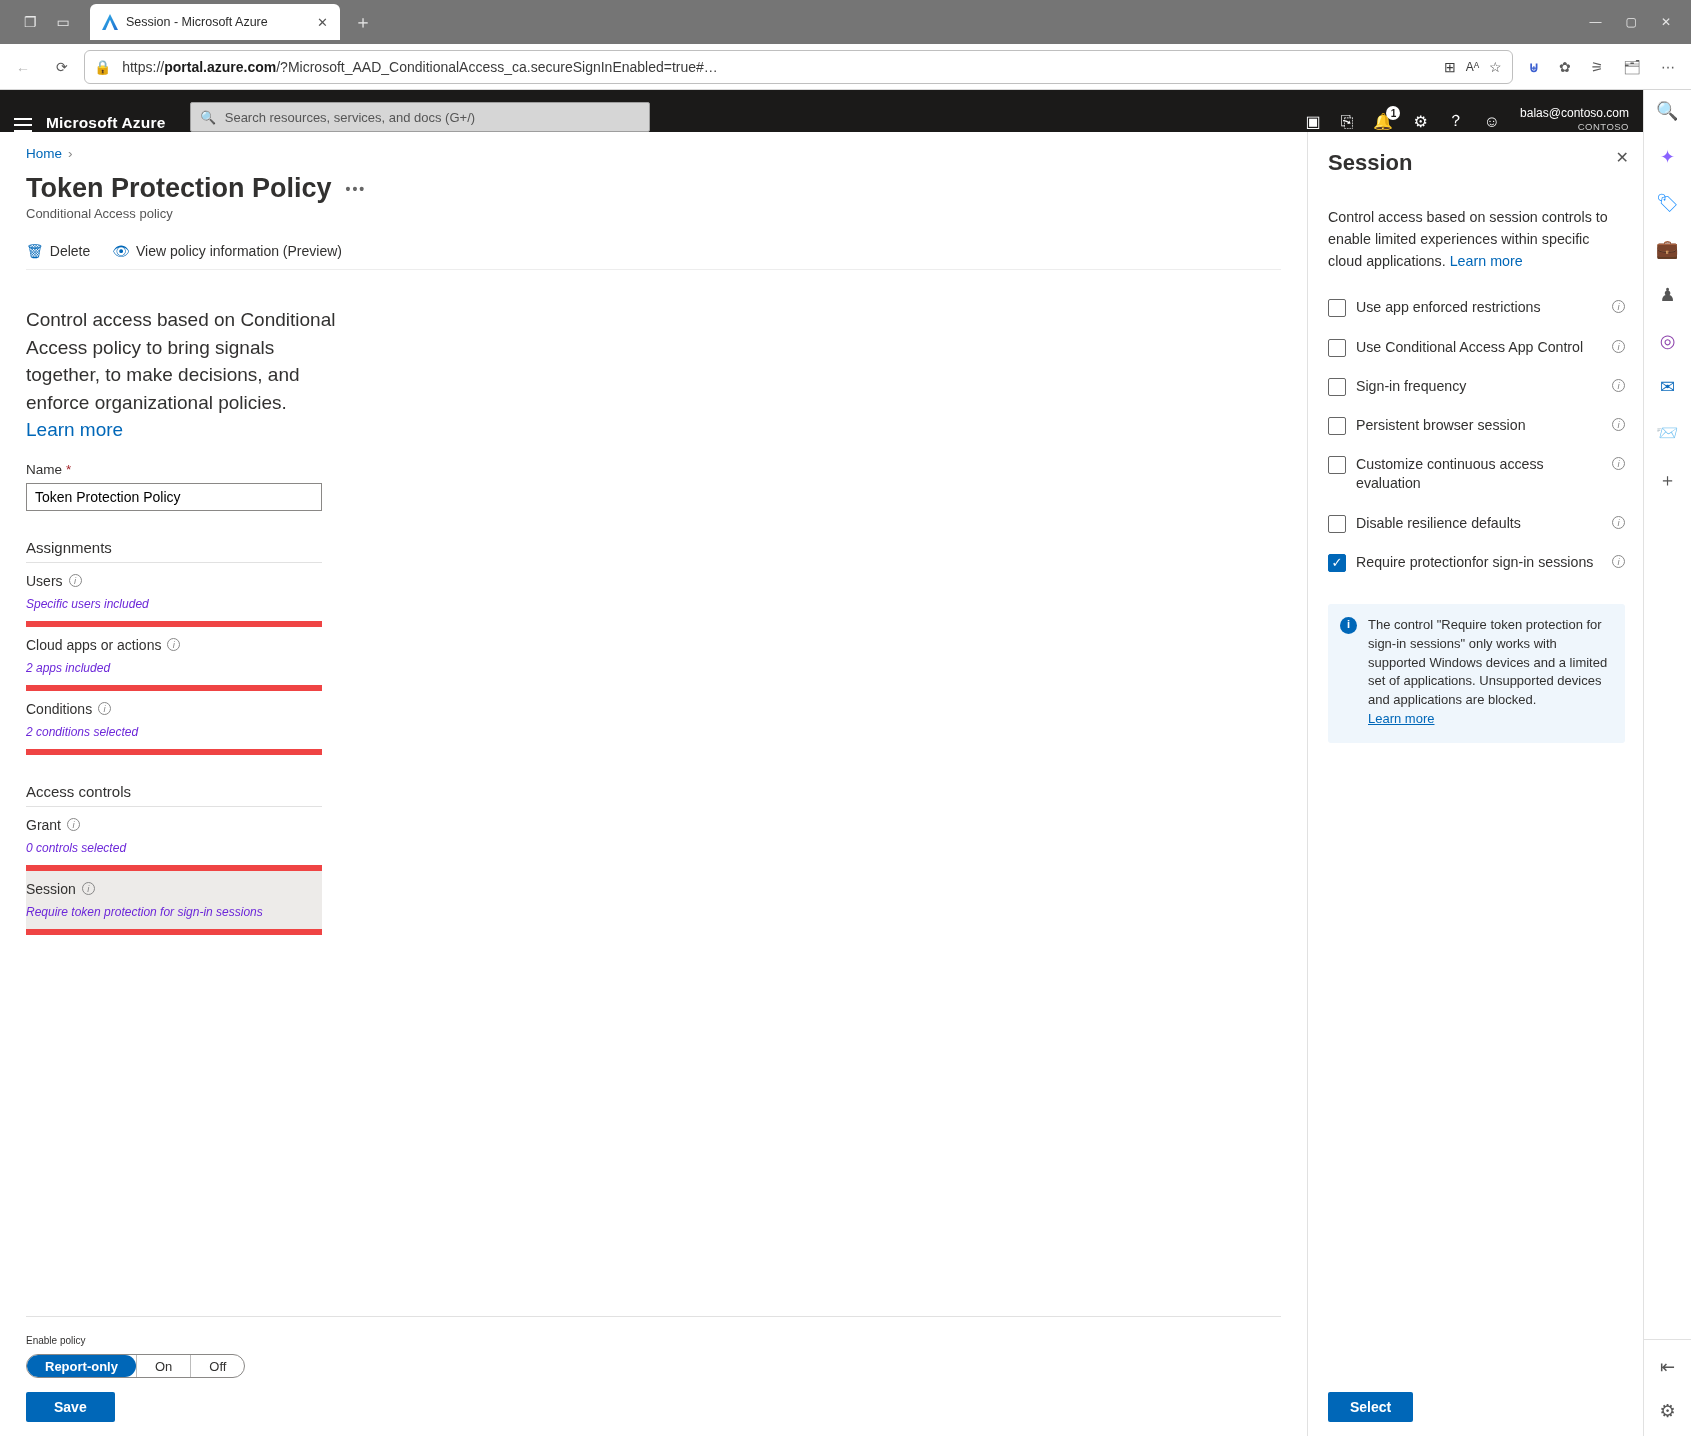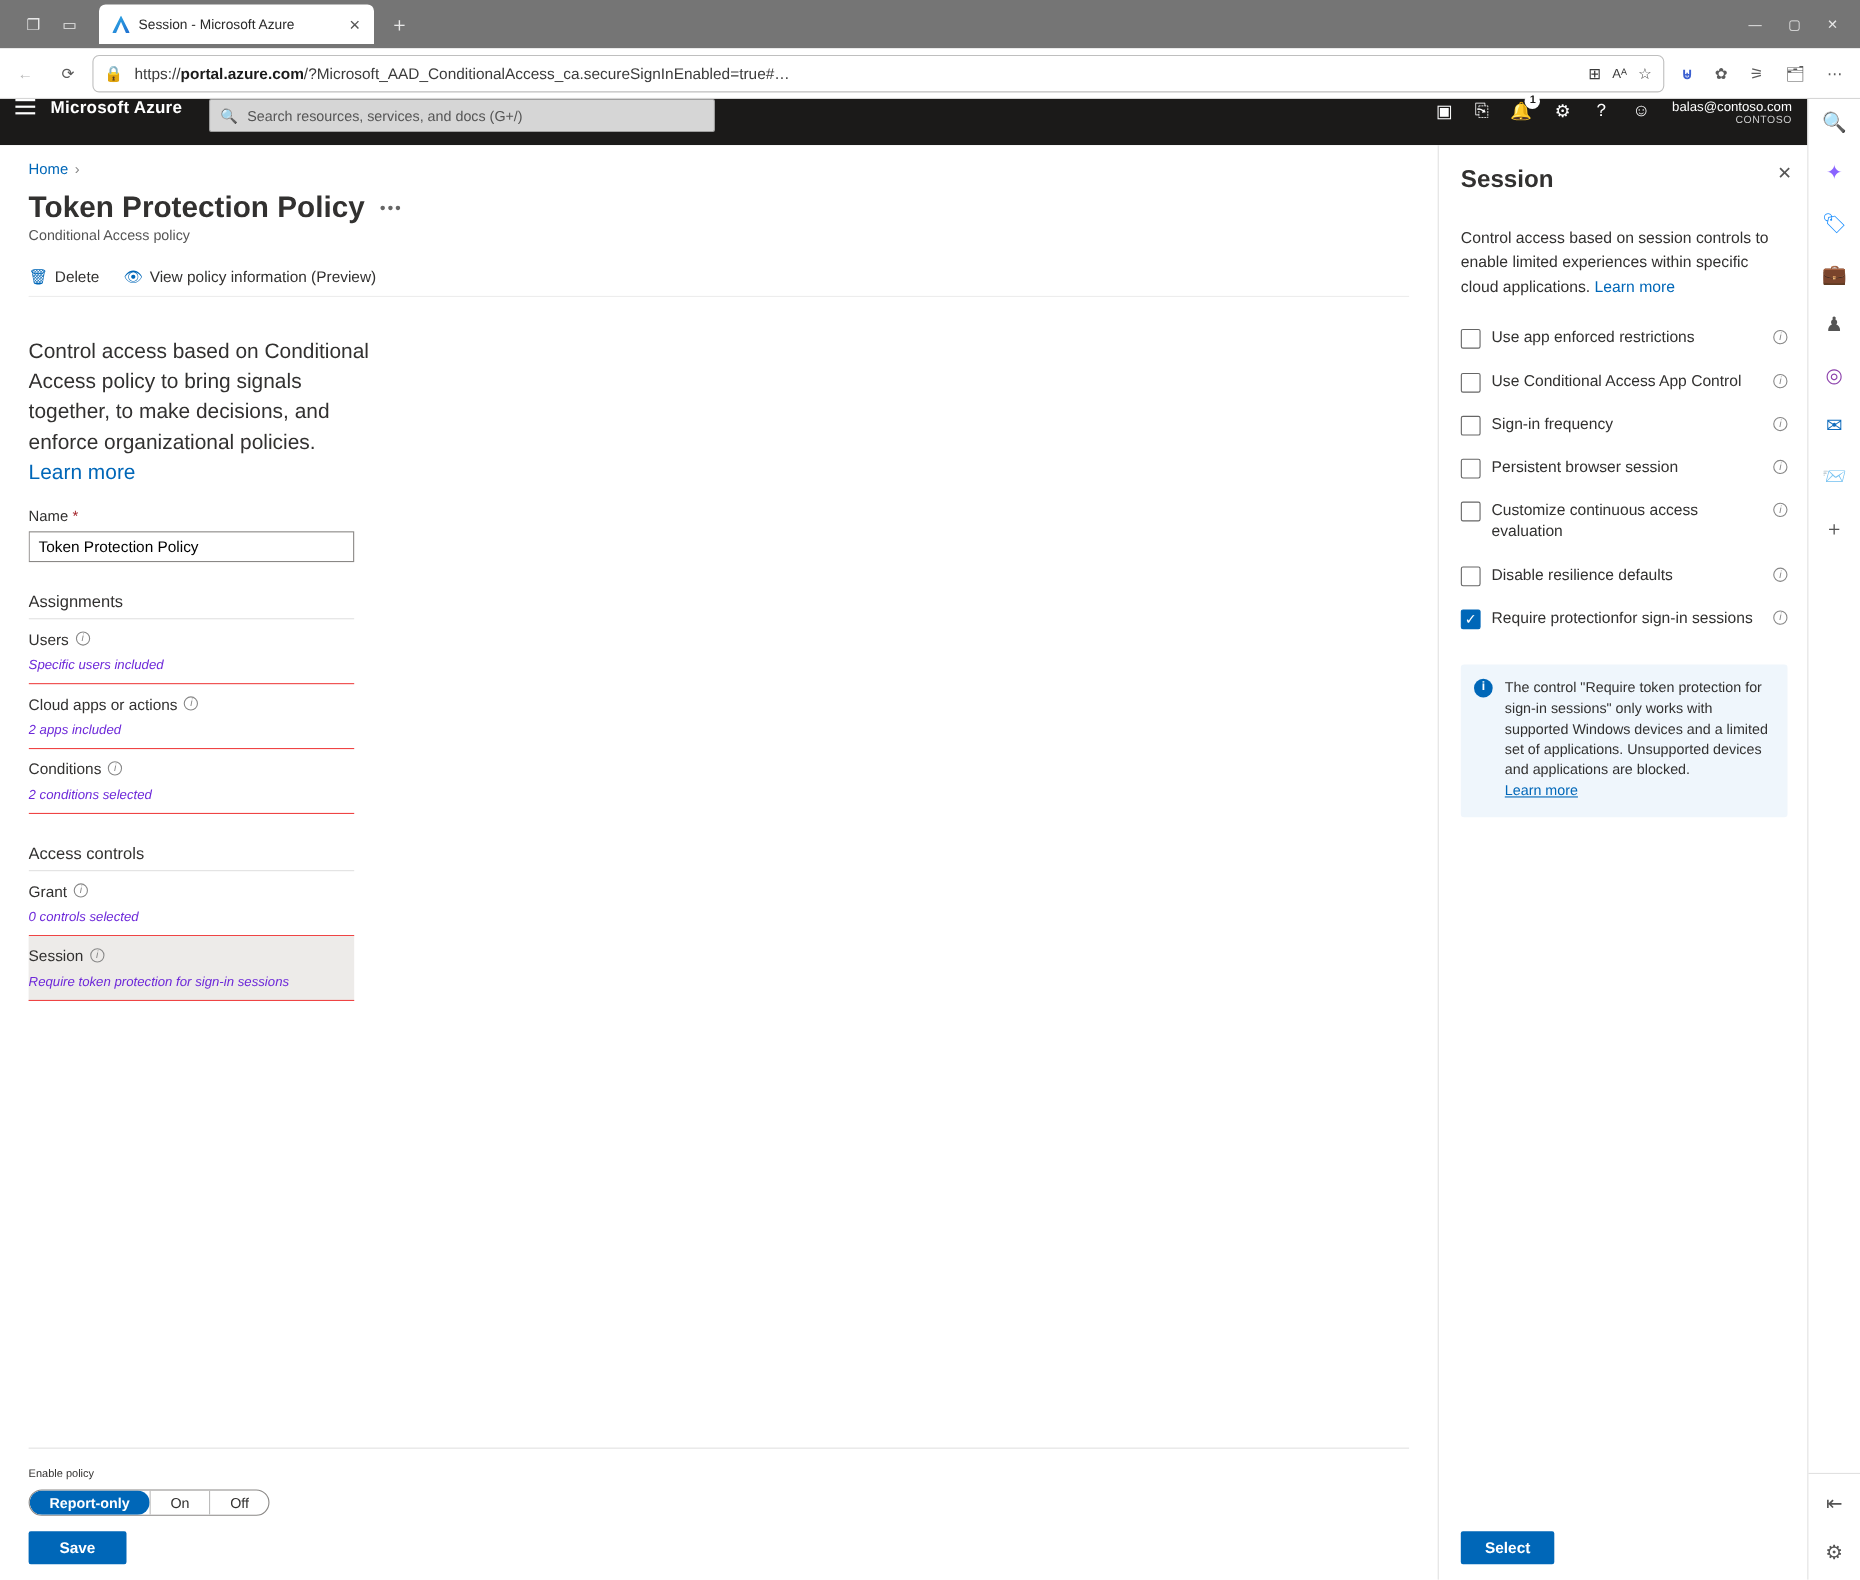--- a/index.html
+++ b/index.html
@@ -19,21 +19,21 @@
   .address-row { height:46px; background:#fff; border-bottom:1px solid #d6d6d6; display:flex; align-items:center; gap:16px; padding:0 16px; }
   .nav-icons { display:flex; align-items:center; gap:26px; color:#5b5b5b;}
   .addr-box { flex:1; display:flex; align-items:center; gap:10px; height:34px; border:1px solid #bfbfbf; border-radius:6px; padding:0 10px; font-size:14px; color:#3b3b3b;}
   .addr-box .lock { color:#6a6a6a;}
   .addr-box .url { flex:1; white-space:nowrap; overflow:hidden; text-overflow:ellipsis;}
   .addr-box .dom { font-weight:600; color:#1b1b1b;}
   .ext-icons { display:flex; align-items:center; gap:20px; color:#5b5b5b;}
   .win-controls { position:absolute; right:0; top:0; height:44px; display:flex; align-items:center; gap:24px; padding:0 20px; color:#e8e8e8; font-size:12px;}
 
   
-  .azure-top { height:42px; background:#1b1a19; color:#fff; display:flex; align-items:flex-start; padding:0 14px; gap:14px; }
+  .azure-top { height:42px; background:#1b1a19; color:#fff; display:flex; align-items:flex-end; padding:0 14px; gap:14px; }
   .hamburger { width:18px; height:14px; display:flex; flex-direction:column; justify-content:space-between;}
   .hamburger span{height:2px;background:#fff;}
   .brand { font-size:15.5px; font-weight:600; letter-spacing:.2px; margin-right:10px;}
   .search-box { flex:0 0 460px; height:30px; background:#d6d6d6; border:1px solid #9e9e9e; display:flex; align-items:center; gap:8px; padding:0 10px; color:#555; font-size:13px; border-radius:2px;}
   .top-spacer{flex:1;}
   .top-icons { display:flex; align-items:center; gap:20px; color:#fff;}
   .top-icons .icon{position:relative;font-size:16px;}
   .bell-badge{position:absolute;top:-6px;right:-7px;background:#fff;color:#1b1a19;font-size:10px;font-weight:700;border-radius:50%;width:14px;height:14px;display:flex;align-items:center;justify-content:center;}
   .user-block { text-align:right; font-size:12px; line-height:1.2; margin-left:6px;}
   .user-block .org{font-size:9.5px; letter-spacing:.5px; color:#ccc;}
@@ -58,21 +58,21 @@
 
   .main-scroll{ position:absolute; top:172px; left:26px; right:0; bottom:110px; overflow-y:auto; padding-right:30px; max-width: 480px;}
   .desc{font-size:19px; line-height:1.45; max-width:310px; margin-top:2px;}
   a.link{color:#0067b8; text-decoration:none;}
 
   .field-label{font-size:13.5px; margin-top:18px; display:flex; gap:4px;}
   .req{color:#a4262c;}
   input.text-input{ width:296px; height:28px; border:1px solid #8a8886; padding:2px 8px; font-size:14px; margin-top:6px;}
 
   .section-header{ font-size:15px; font-weight:400; border-bottom:1px solid #e1e1e1; padding:28px 0 6px; max-width:296px;}
-  .block-row { padding:10px 0 6px; border-bottom:1px solid #ef4444; max-width:296px;}
+  .block-row { padding:10px 0 6px; border-bottom:6px solid #ef4444; max-width:296px;}
   .block-row .lbl{font-size:14px;color:#323130;display:flex;align-items:center;gap:6px;}
   .info-circle{width:13px;height:13px;border:1px solid #888;border-radius:50%;display:inline-flex;align-items:center;justify-content:center;font-size:9.5px;color:#888;font-style:italic;}
   .block-row .value{font-size:12px;color:#6d28d9;padding:8px 0 4px;font-style:italic;}
   .block-row.active{background:#edebe9;margin-left:-6px;padding-left:6px;max-width:302px;}
 
   
   .main-footer{ position:absolute; left:26px; right:26px; bottom:14px; border-top:1px solid #e1e1e1; padding-top:18px;}
   .enable-label{font-size:10px;margin-bottom:8px;}
   .seg-control{ display:inline-flex; border:1px solid #8a8886; border-radius:999px; overflow:hidden; height:24px;}
   .seg-control .seg{padding:0 18px; font-size:13px; display:flex;align-items:center; cursor:pointer; color:#323130;}

